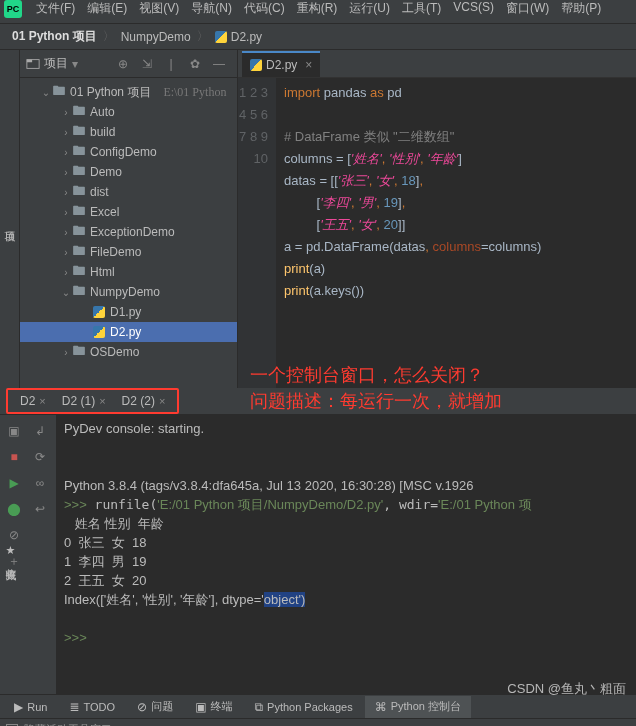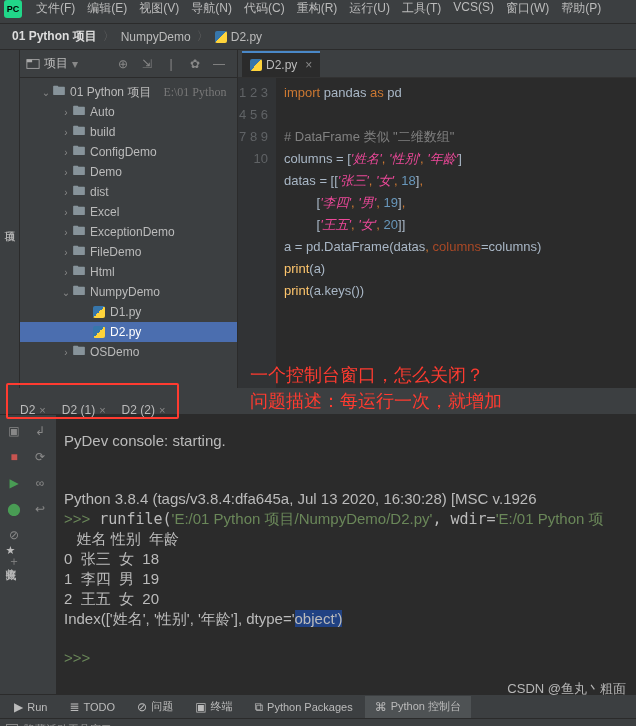--- a/index.html
+++ b/index.html
@@ -56,35 +56,35 @@
   .code { flex: 1; padding: 4px 8px; white-space: pre; color: #a9b7c6; overflow: hidden; }
   .k-orange { color: #cc7832; }
   .k-gray { color: #808080; }
   .k-green { color: #ec4899; font-style: italic; }
   .k-num { color: #6897bb; }
   .k-fn { color: #ffc66d; }
   .k-param { color: #aa4926; }
   
   
   .run-tabs-row { height: 26px; background: #3c3f41; display: flex; align-items: center; padding: 0 6px; position: relative; }
-  .run-tabs-box { border: 2px solid #ff3b30; border-radius: 2px; display: flex; height: 36px; align-items: flex-end; padding: 0 4px; }
+  .run-tabs-box { border: 2px solid #ff3b30; border-radius: 2px; display: flex; height: 26px; align-items: center; padding: 0 4px; }
   .run-tab { padding: 0 8px; display: flex; align-items: center; gap: 4px; color: #bbb; cursor: pointer; }
   .run-tab .x { color: #888; font-size: 11px; }
   
   
   .annot { position: absolute; left: 250px; top: 362px; color: #ff3b30; font-size: 18px; line-height: 26px; font-family: "Microsoft YaHei"; pointer-events: none; width: 380px; }
   
   
   .console-wrap { display: flex; height: 280px; border-top: 1px solid #2b2b2b; }
   .console-toolbar { width: 56px; background: #3c3f41; display: flex; flex-direction: column; padding: 4px 2px; gap: 2px; }
   .console-toolbar .trow { display: flex; gap: 2px; }
   .ct-btn { width: 24px; height: 24px; display: flex; align-items: center; justify-content: center; cursor: pointer; color: #888; border-radius: 2px; }
   .ct-btn.green { color: #499c54; }
   .ct-btn.red { color: #c75450; }
-  .console-body { flex: 1; background: #2b2b2b; font-family: "Consolas", monospace; font-size: 15px; line-height: 19px; color: #bbbbbb; padding: 16px 8px; white-space: pre; overflow: hidden; }
+  .console-body { flex: 1; background: #2b2b2b; font-family: "Consolas", monospace; font-size: 13px; line-height: 19px; color: #bbbbbb; padding: 4px 8px; white-space: pre; overflow: hidden; }
   .console-body .sys { color: #bbbbbb; }
   .console-body .prompt { color: #6a8759; }
   .console-body .path { color: #6a8759; }
   .console-body .hl { background: #214283; }
   
   
   .bottom-tabs { height: 24px; background: #3c3f41; border-top: 1px solid #2b2b2b; display: flex; align-items: center; padding: 0 4px; gap: 2px; }
   .bottom-tab { padding: 0 10px; height: 22px; display: flex; align-items: center; gap: 4px; cursor: pointer; color: #bbb; font-size: 11px; }
   .bottom-tab.active { background: #4e5254; }
   .bottom-tab .bi { font-size: 12px; }

